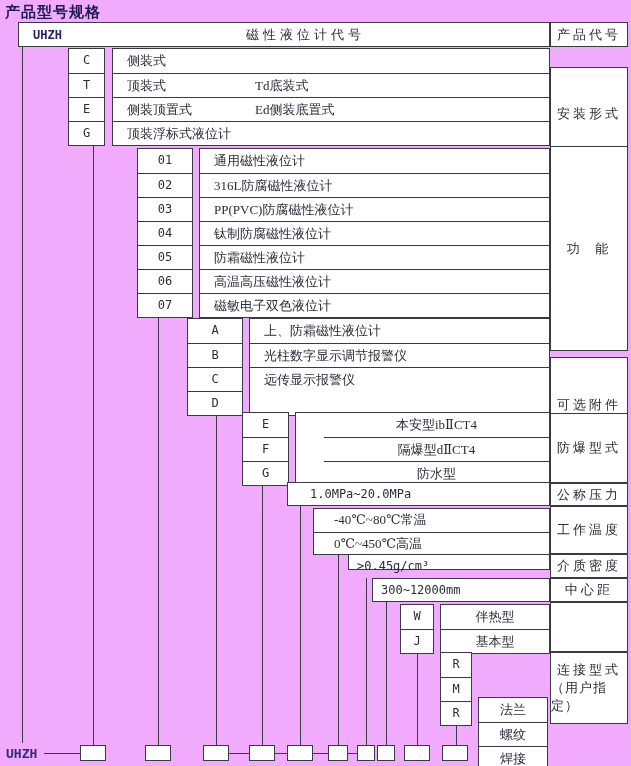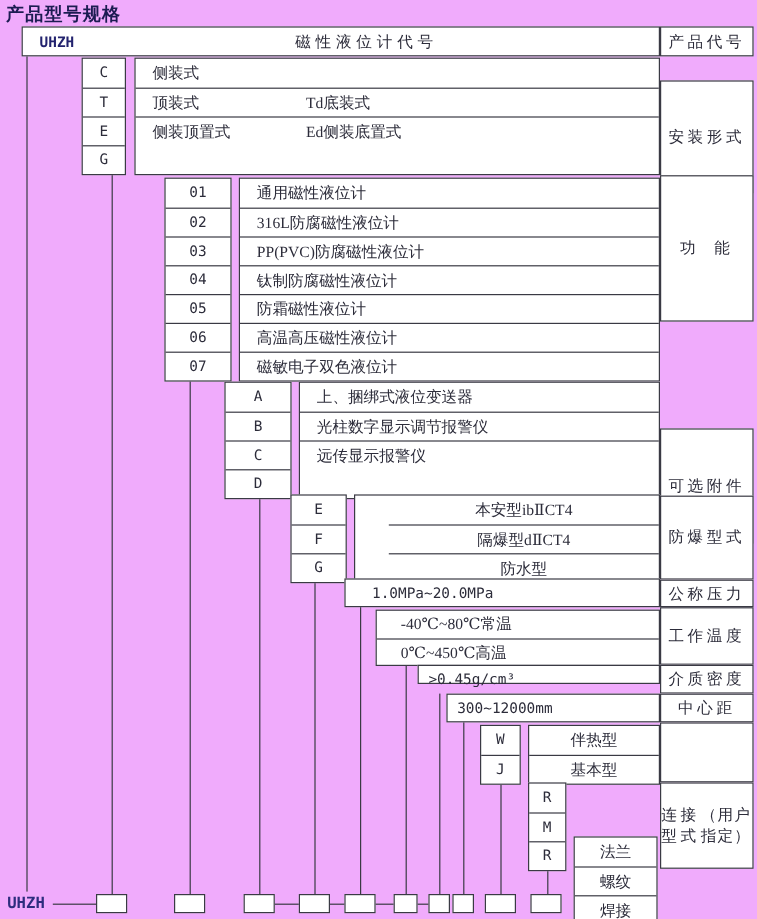--- a/index.html
+++ b/index.html
@@ -44,20 +44,21 @@
   <div class="b" style="left:68px;top:48px;width:37px;height:98px;">
     <div class="row key">C</div>
     <div class="row key">T</div>
     <div class="row key">E</div>
     <div class="row key">G</div>
   </div>
   <div class="b" style="left:112px;top:48px;width:438px;height:98px;">
     <div class="row desc"><span class="d1">侧装式</span><span class="mono"></span></div>
     <div class="row desc"><span class="d1">顶装式</span><span>Td底装式</span></div>
     <div class="row desc"><span class="d1">侧装顶置式</span><span>Ed侧装底置式</span></div>
+    <div class="row desc"><span class="d1">顶装浮标式液位计</span><span></span></div>
   </div>
 
   <div class="b" style="left:137px;top:148px;width:56px;height:170px;">
     <div class="row key">01</div>
     <div class="row key">02</div>
     <div class="row key">03</div>
     <div class="row key">04</div>
     <div class="row key">05</div>
     <div class="row key">06</div>
     <div class="row key">07</div>
@@ -72,21 +73,21 @@
     <div class="row desc">磁敏电子双色液位计</div>
   </div>
 
   <div class="b" style="left:187px;top:318px;width:56px;height:98px;">
     <div class="row key">A</div>
     <div class="row key">B</div>
     <div class="row key">C</div>
     <div class="row key">D</div>
   </div>
   <div class="b" style="left:249px;top:318px;width:301px;height:98px;">
-    <div class="row desc">上、捆绑式液位变送器</div>
+    <div class="row desc">上、防霜磁性液位计</div>
     <div class="row desc">光柱数字显示调节报警仪</div>
     <div class="row desc">远传显示报警仪</div>
   </div>
 
   <div class="b" style="left:242px;top:412px;width:47px;height:74px;">
     <div class="row key">E</div>
     <div class="row key">F</div>
     <div class="row key">G</div>
   </div>
   <div class="b" style="left:295px;top:412px;width:255px;height:74px;padding-left:28px;">
@@ -120,30 +121,30 @@
     <div class="row key">M</div>
     <div class="row key">R</div>
   </div>
   <div class="b" style="left:478px;top:652px;width:70px;height:74px;margin-top:45px;">
     <div class="row center">法兰</div>
     <div class="row center">螺纹</div>
     <div class="row center">焊接</div>
   </div>
 
   <div class="b rlabel" style="left:550px;top:47px;width:78px;height:94px;margin-top:20px;">安装形式</div>
-  <div class="b rlabel" style="left:550px;top:146px;width:78px;height:122px;white-space:pre;">功  能</div>
+  <div class="b rlabel" style="left:550px;top:146px;width:78px;height:205px;white-space:pre;">功  能</div>
   <div class="b rlabel" style="left:550px;top:317px;width:78px;height:96px;margin-top:40px;">可选附件</div>
   <div class="b rlabel" style="left:550px;top:413px;width:78px;height:70px;">防爆型式</div>
   <div class="b rlabel" style="left:550px;top:483px;width:78px;height:23px;">公称压力</div>
   <div class="b rlabel" style="left:550px;top:506px;width:78px;height:48px;">工作温度</div>
   <div class="b rlabel" style="left:550px;top:554px;width:78px;height:24px;">介质密度</div>
   <div class="b rlabel" style="left:550px;top:578px;width:78px;height:24px;">中心距</div>
   <div class="b" style="left:550px;top:602px;width:78px;height:50px;"></div>
   <div class="b" style="left:550px;top:652px;width:78px;height:72px;">
-    <div style="display:flex;align-items:center;justify-content:center;height:100%;letter-spacing:1px;">
+    <div style="display:flex;flex-direction:column;align-items:center;justify-content:center;height:100%;letter-spacing:1px;">
       <div style="letter-spacing:3px;">连接型式</div>
       <div>（用户指定）</div>
     </div>
   </div>
 
   <div class="vline" style="left:22px;top:47px;height:696px;"></div>
   <div class="vline" style="left:93px;top:146px;height:599px;"></div>
   <div class="vline" style="left:158px;top:318px;height:427px;"></div>
   <div class="vline" style="left:216px;top:416px;height:329px;"></div>
   <div class="vline" style="left:262px;top:486px;height:259px;"></div>

